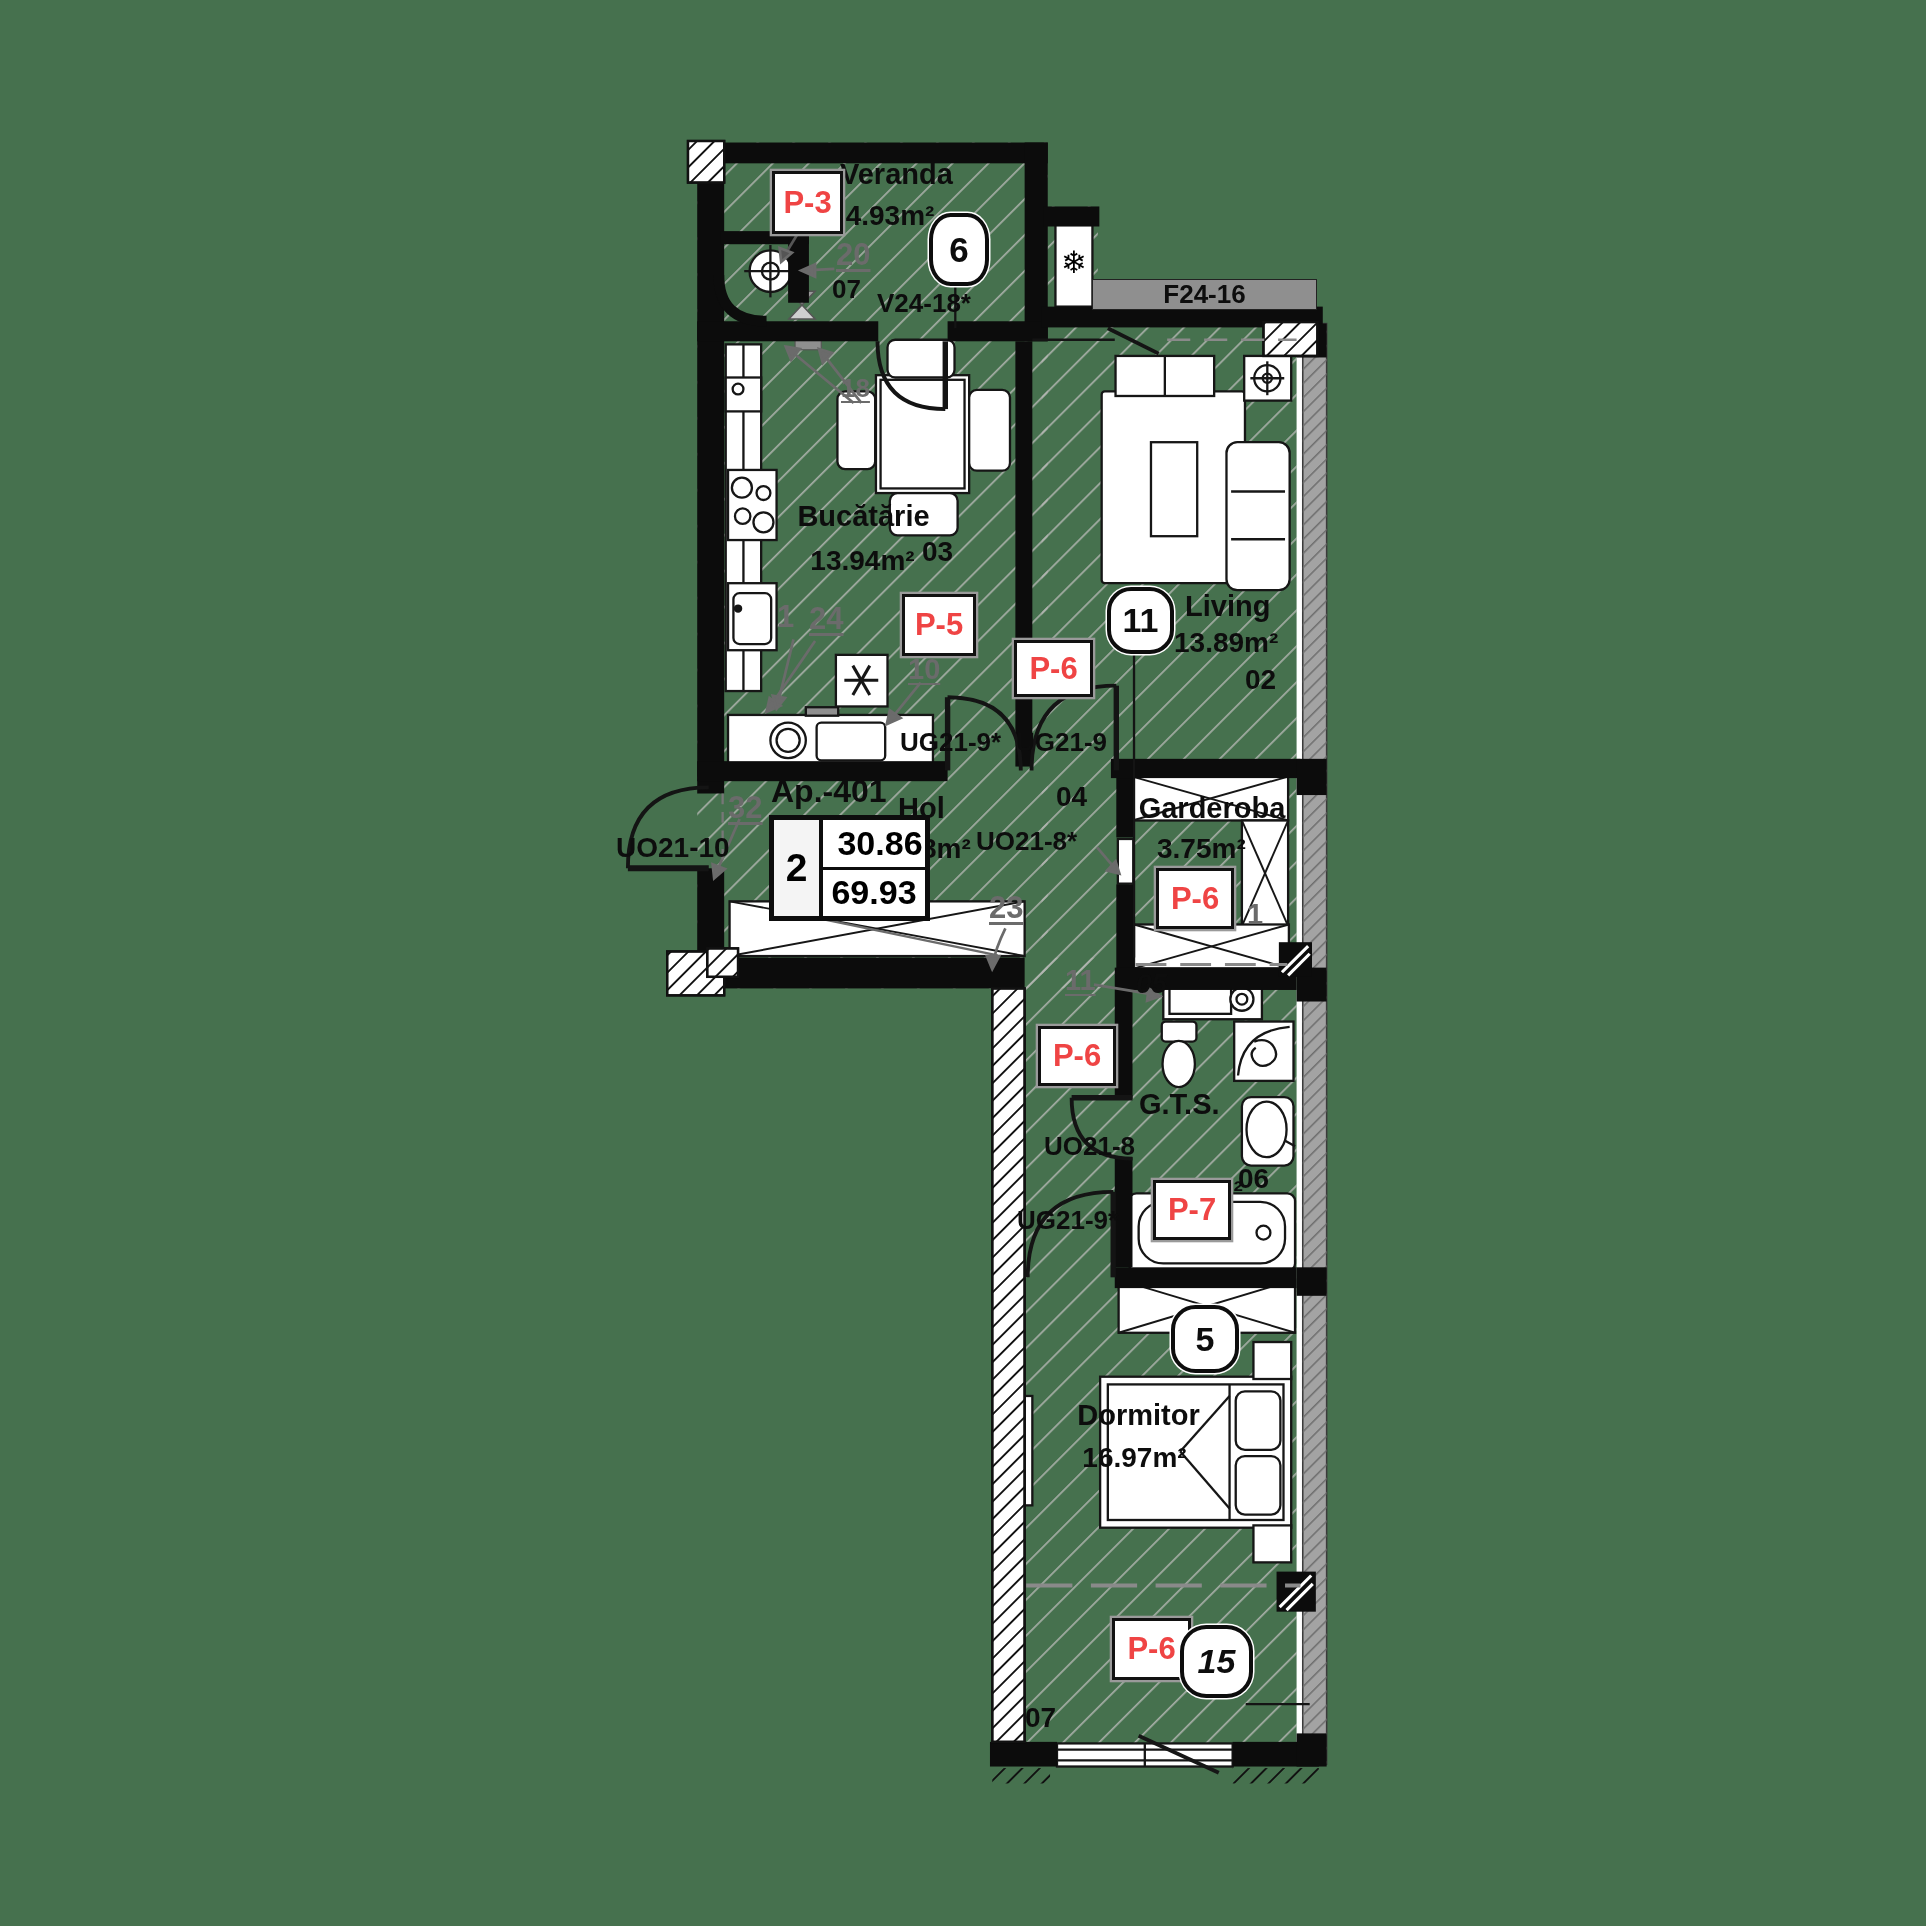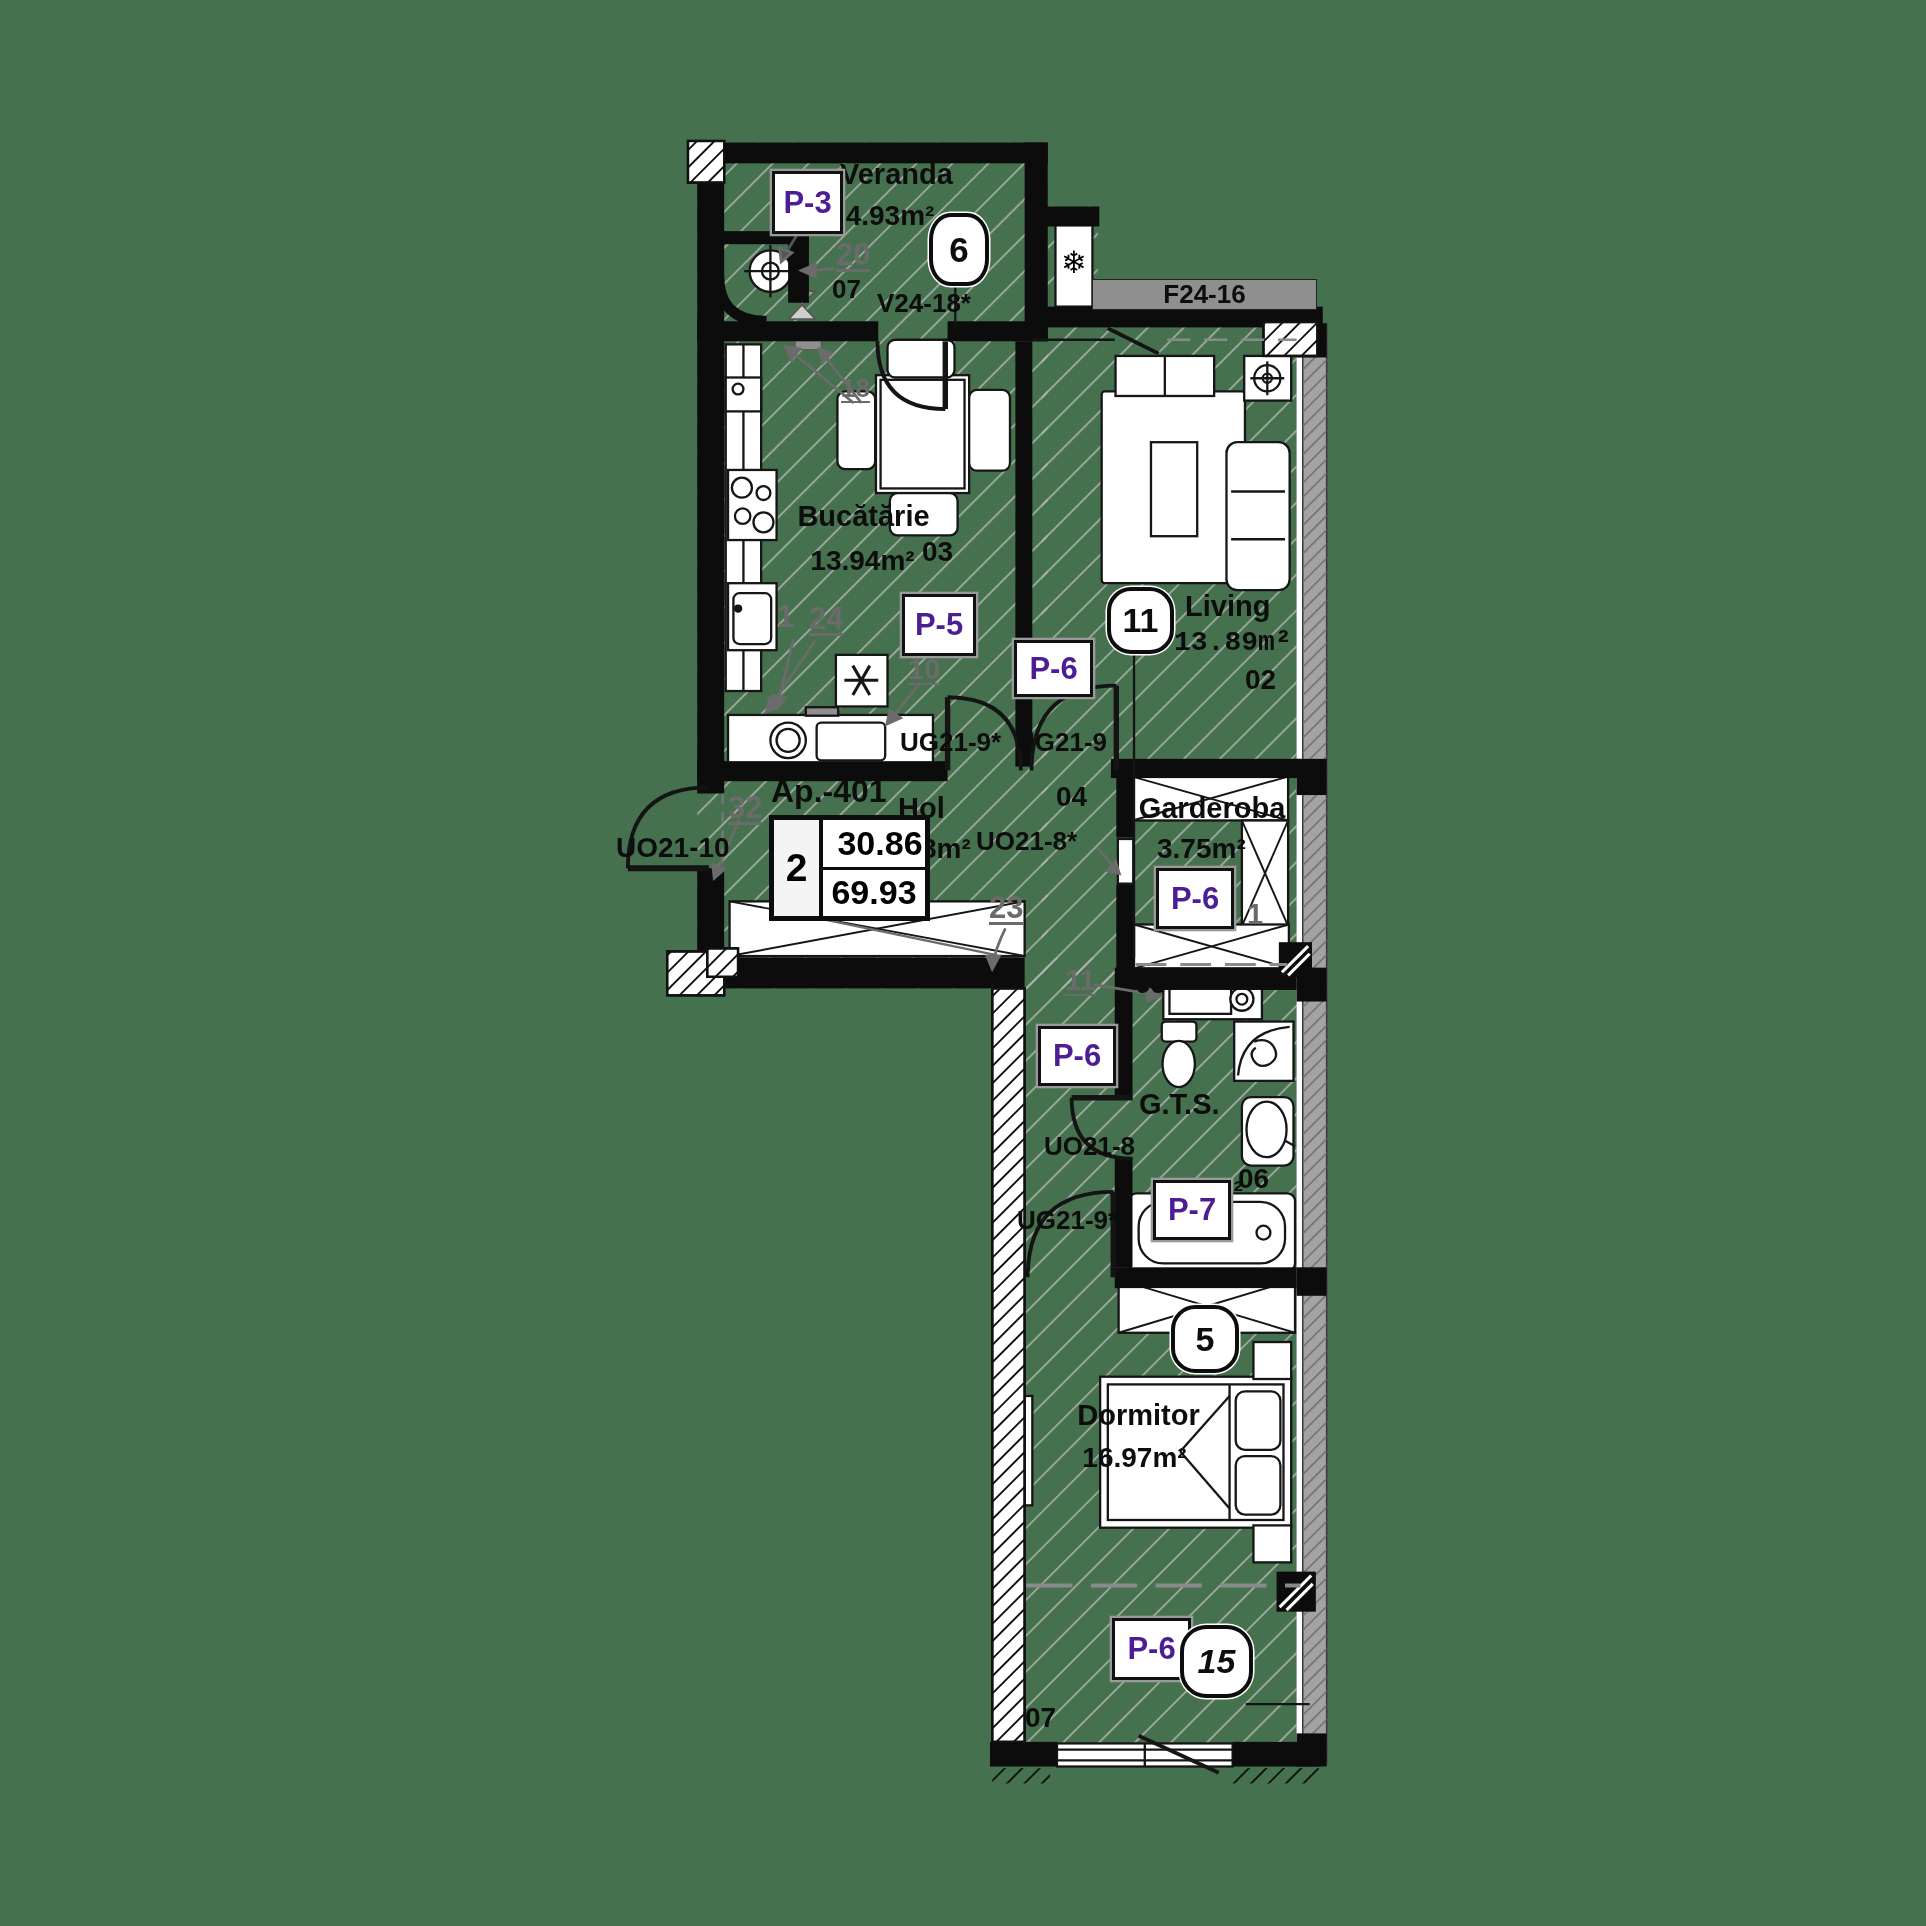--- a/index.html
+++ b/index.html
@@ -4,21 +4,21 @@
 <style>
   html,body{margin:0;padding:0;background:#46714e;}
   .stage{position:relative;width:1926px;height:1926px;background:#46714e;overflow:hidden;
          font-family:"Liberation Sans",sans-serif;}
   svg.plan{position:absolute;left:0;top:0;}
   .t{position:absolute;color:#0d0d0d;font-weight:bold;white-space:nowrap;line-height:1;}
   .ctr{text-align:center;}
   .dim{color:#6b6b6b;font-weight:bold;}
   .u{text-decoration:underline;text-underline-offset:3.9px;}
   .lblbox{position:absolute;background:#fff;border:3.1px solid #111;box-shadow:0 0 0 2.3px #9a9a9a;
-          display:flex;align-items:center;justify-content:center;font-weight:bold;color:#4c1d95;}
+          display:flex;align-items:center;justify-content:center;font-weight:bold;color:#ef4444;}
   .badge{position:absolute;background:#fff;border:4.6px solid #0d0d0d;border-radius:36%;
          box-shadow:0 0 0 1.5px #fff;display:flex;align-items:center;justify-content:center;
          font-weight:bold;color:#0d0d0d;}
   .graybar{position:absolute;background:#8f8f8f;border:1.5px solid #222;display:flex;
            align-items:center;justify-content:center;font-weight:bold;color:#0d0d0d;}
   .infobox{position:absolute;background:#fff;border:5.4px solid #0d0d0d;display:flex;}
   .infobox .cellL{width:45px;border-right:4.6px solid #0d0d0d;display:flex;align-items:center;
                   justify-content:center;font-weight:bold;background:#f4f4f4;}
   .infobox .colR{flex:1;display:flex;flex-direction:column;}
   .infobox .colR div{flex:1;display:flex;align-items:center;justify-content:center;font-weight:bold;}
@@ -341,21 +341,21 @@
 
 <div class="t ctr" style="left:794px;top:502px;width:139px;font-size:29px;">Bucătărie</div>
 <div class="t ctr" style="left:801px;top:547px;width:123px;font-size:28px;">13.94m²</div>
 <div class="t" style="left:922px;top:538px;font-size:28px;">03</div>
 <div class="lblbox" style="left:902px;top:594px;width:68px;height:56px;font-size:31px;">P-5</div>
 <div class="t dim u" style="left:809px;top:603px;font-size:31px;">24</div>
 <div class="t dim" style="left:777px;top:601px;font-size:31px;">1</div>
 <div class="t dim u" style="left:908px;top:655px;font-size:29px;">10</div>
 
 <div class="t" style="left:1185px;top:592px;font-size:29px;">Living</div>
-<div class="t" style="left:1174px;top:629px;font-size:28px;font-family:Liberation Mono, monospace;">13.89m²</div>
+<div class="t" style="left:1174px;top:629px;font-size:28px;">13.89m²</div>
 <div class="t" style="left:1245px;top:666px;font-size:28px;">02</div>
 <div class="lblbox" style="left:1014px;top:640px;width:73px;height:51px;font-size:31px;">P-6</div>
 <div class="badge" style="left:1107px;top:587px;width:59px;height:59px;font-size:34px;">11</div>
 
 <div class="t dim u" style="left:728px;top:792px;font-size:31px;">32</div>
 <div class="t" style="left:616px;top:834px;font-size:28px;">UO21-10</div>
 <div class="t" style="left:771px;top:775px;font-size:32px;">Ap.-401</div>
 <div class="t" style="left:898px;top:794px;font-size:29px;">Hol</div>
 <div class="t" style="left:868px;top:835px;font-size:28px;">11.58m²</div>
 <div class="t" style="left:976px;top:828px;font-size:26px;">UO21-8*</div>

